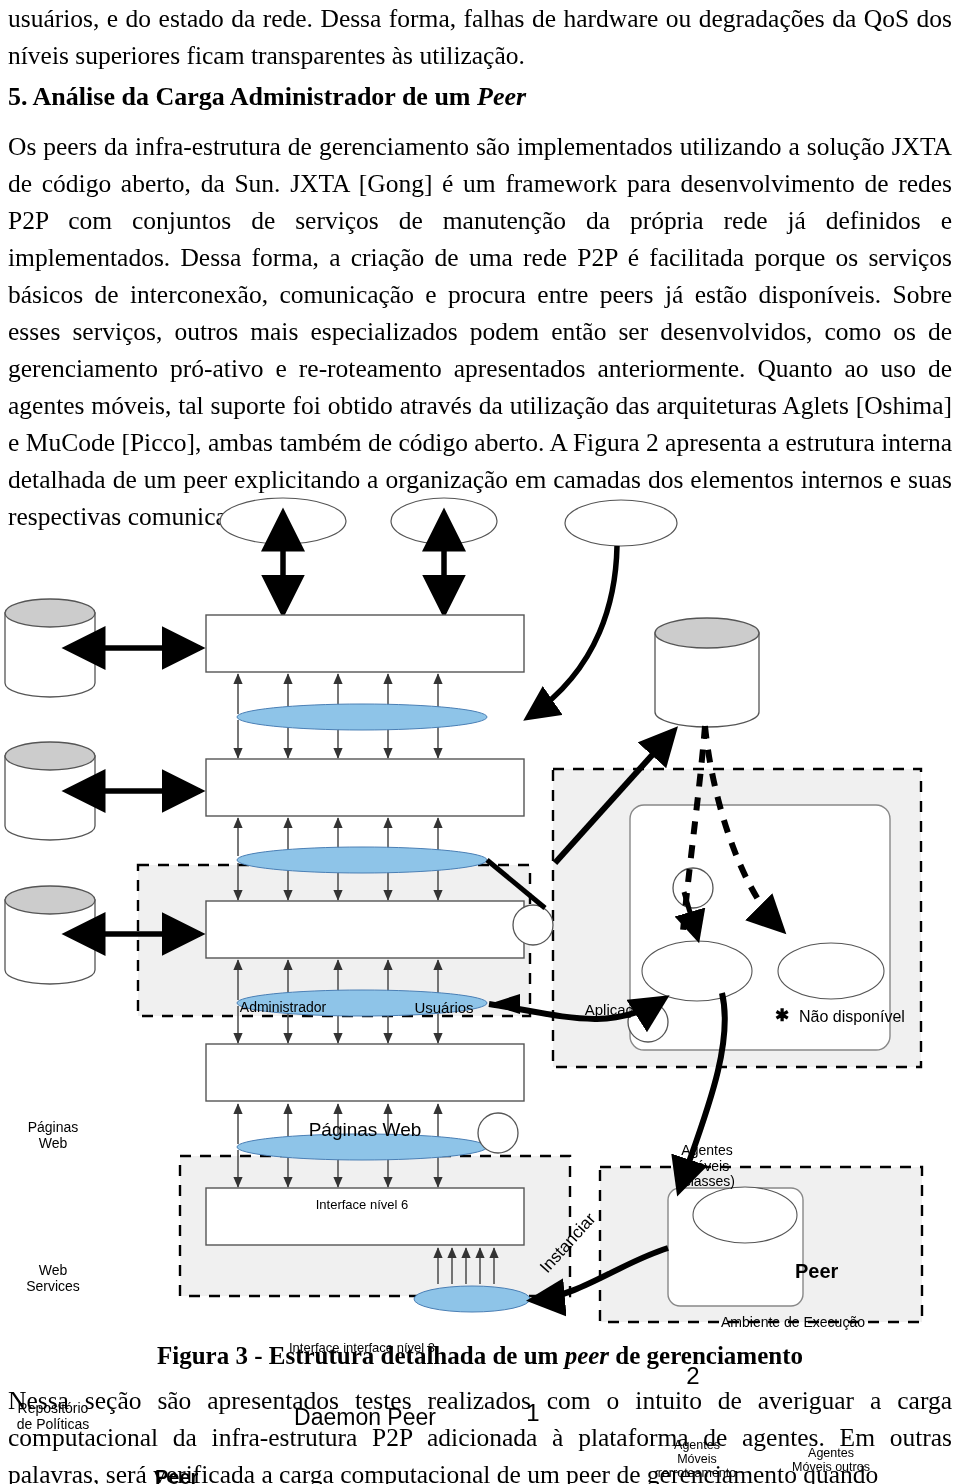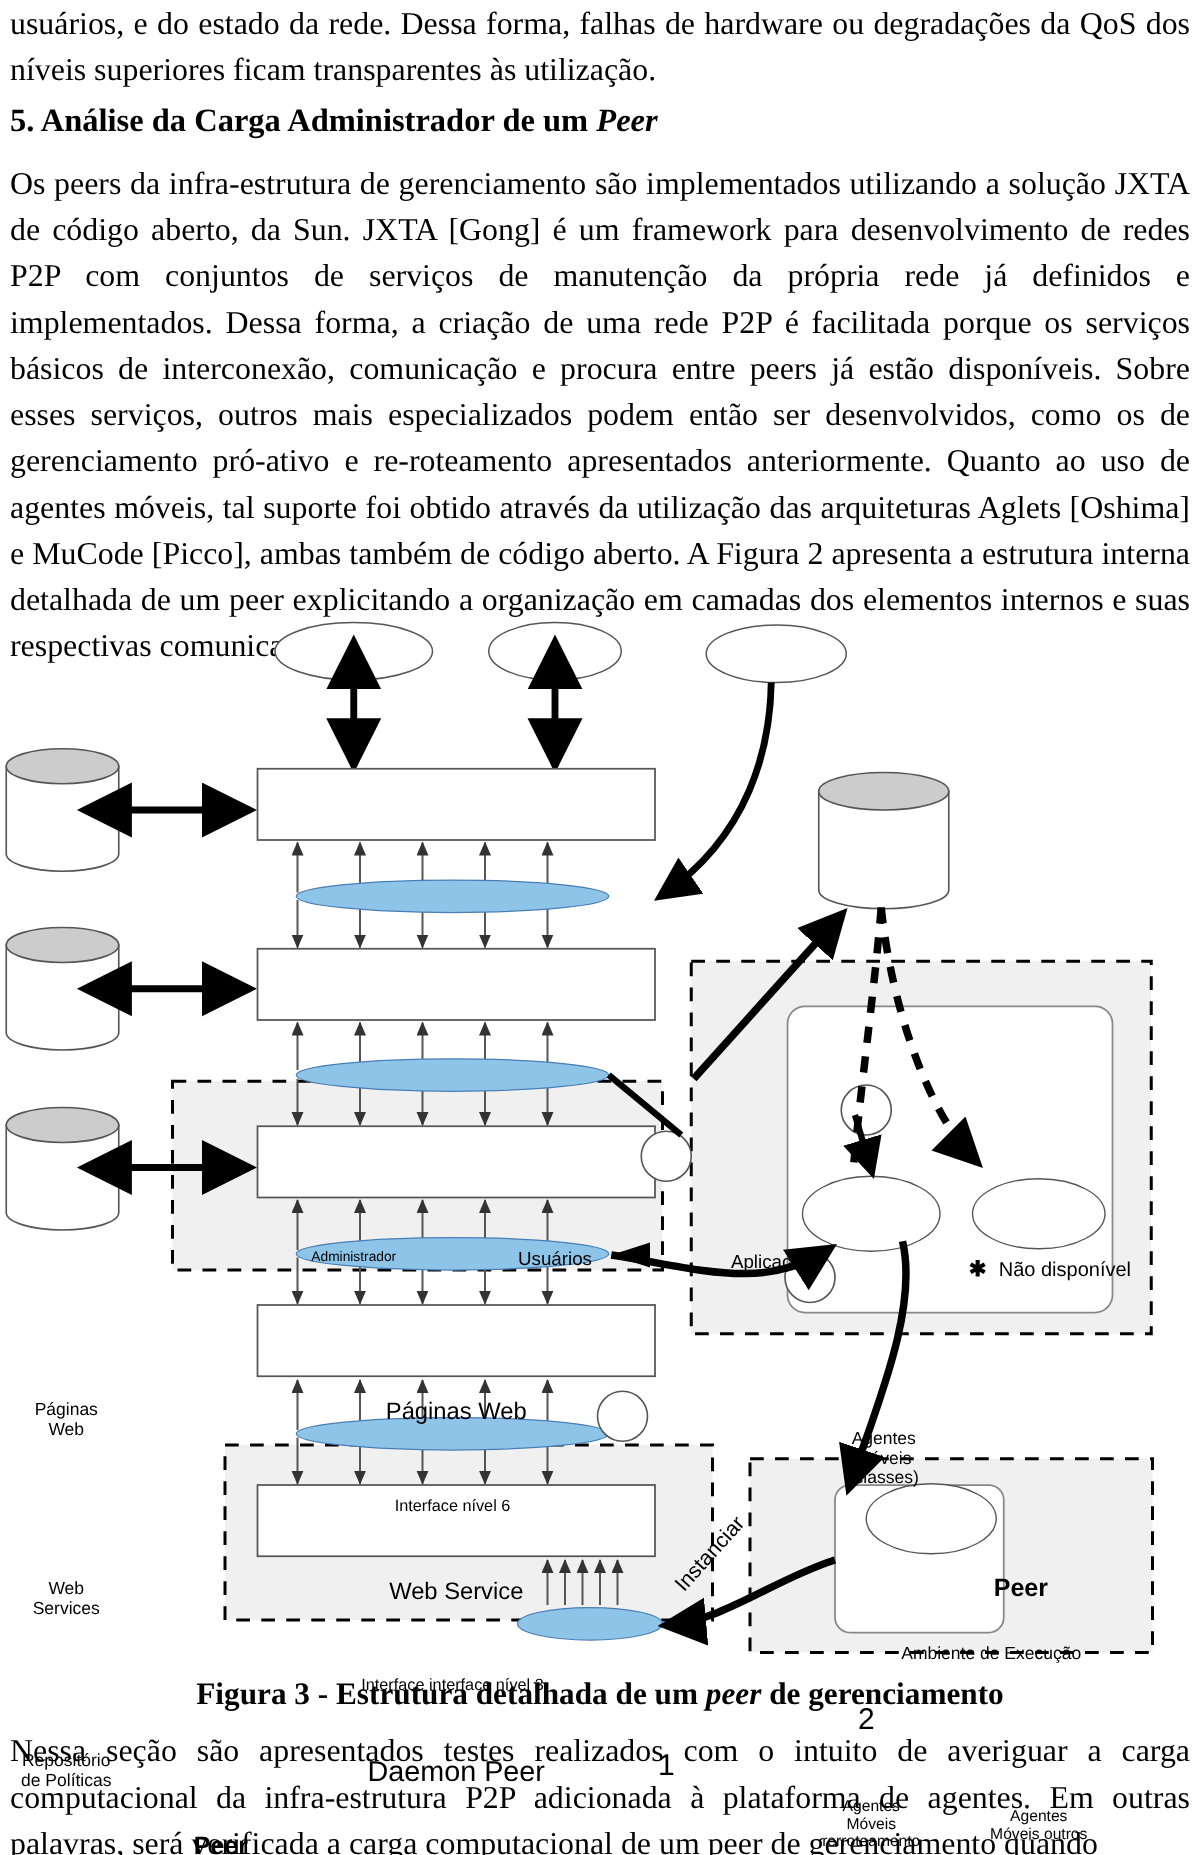--- a/index.html
+++ b/index.html
@@ -249,39 +249,38 @@
     <path d="M489,516 C560,527 610,545 662,512" fill="none" stroke="#000" stroke-width="6" marker-end="url(#curveArrow)"></path>
     <path d="M489,516 L489,516" stroke="#000" stroke-width="6"></path>
 
     <path d="M489,516 L520,506 L520,526 Z" fill="#000"></path>
 
     <path d="M722,505 C735,560 700,640 680,700" fill="none" stroke="#000" stroke-width="6" marker-end="url(#curveArrow)"></path>
 
     <path d="M668,760 C620,775 580,808 535,812" fill="none" stroke="#000" stroke-width="6" marker-end="url(#curveArrow)"></path>
   </svg>
 
-  <div class="fig-label" style="left:220px; top:512px; width:126px; font-size:11px;">Administrador</div>
+  <div class="fig-label" style="left:220px; top:512px; width:126px; font-size:14px;">Administrador</div>
   <div class="fig-label" style="left:391px; top:512px; width:106px; font-size:15px;">Usuários</div>
   <div class="fig-label" style="left:565px; top:514px; width:112px; font-size:15px;">Aplicações</div>
 
   <div class="fig-label" style="left:775px; top:518px; width:180px; font-size:17px; text-align:left; font-weight:bold;">✱</div>
   <div class="fig-label" style="left:799px; top:520px; width:170px; font-size:16px; text-align:left;">Não disponível</div>
 
   <div class="fig-label" style="left:8px; top:632px; width:90px; font-size:14px;">Páginas
 Web</div>
   <div class="fig-label" style="left:8px; top:775px; width:90px; font-size:14px;">Web
 Services</div>
   <div class="fig-label" style="left:2px; top:913px; width:102px; font-size:14px;">Repositório
 de Políticas</div>
   <div class="fig-label" style="left:655px; top:655px; width:104px; font-size:14px;">Agentes
 Móveis
 (classes)</div>
 
   <div class="fig-label" style="left:206px; top:631px; width:318px; font-size:19px;">Páginas Web</div>
-  <div class="fig-label" style="left:206px; top:775px; width:318px; font-size:19px;">Web Service</div>
   <div class="fig-label" style="left:206px; top:917px; width:318px; font-size:23px;">Daemon Peer</div>
 
   <div class="fig-label" style="left:237px; top:710px; width:250px; font-size:13px;">Interface nível 6</div>
   <div class="fig-label" style="left:237px; top:853px; width:250px; font-size:13px;">Interface interface nível 3</div>
 
   <div class="fig-label" style="left:155px; top:978px; width:80px; font-size:20px; font-weight:bold; text-align:left;">Peer</div>
   <div class="fig-label" style="left:795px; top:772px; width:80px; font-size:20px; font-weight:bold; text-align:left;">Peer</div>
 
   <div class="fig-label" style="left:703px; top:827px; width:180px; font-size:14px;">Ambiente de Execução</div>
 

